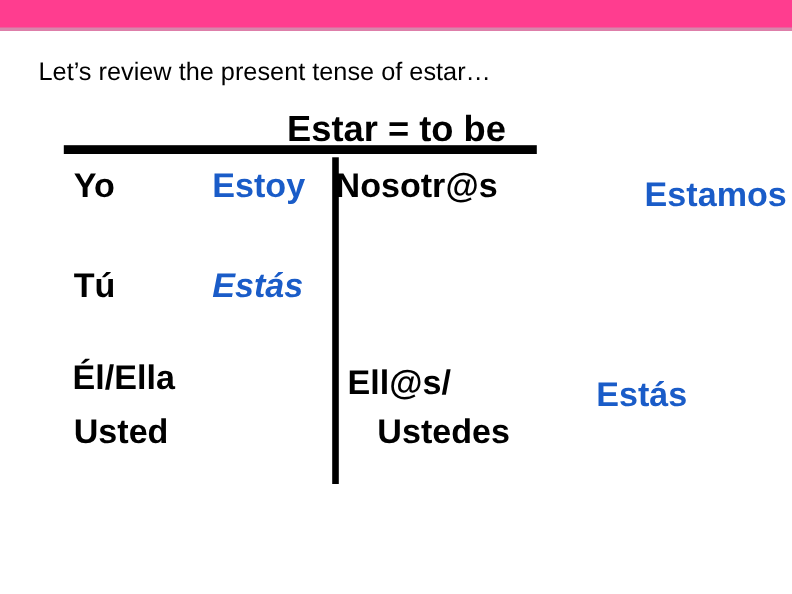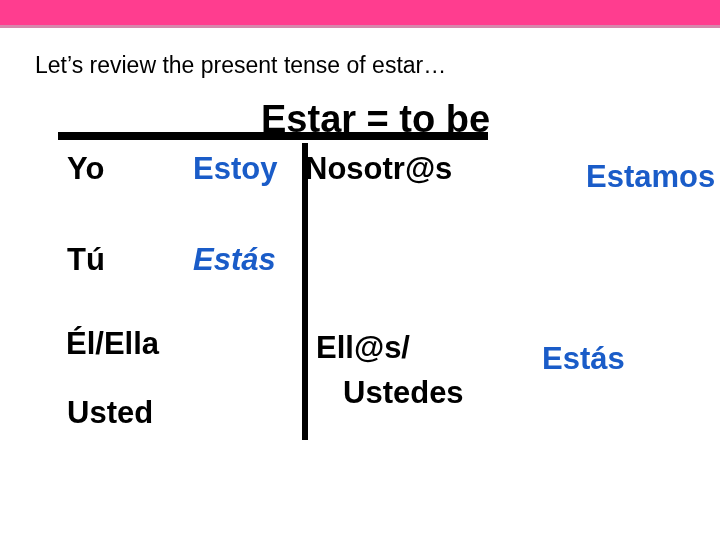--- a/index.html
+++ b/index.html
@@ -17,37 +17,37 @@
     overflow:hidden;
   }
   .slide{position:absolute;left:0;top:0;width:720px;height:488px;background:#fff;}
   .top-bar{
     position:absolute;left:0;top:0;width:720px;height:28px;
     background:var(--topbar);
     border-bottom:3px solid var(--topbar-edge);
   }
   .txt{position:absolute;white-space:pre;color:var(--ink);line-height:1.2;}
   .intro{left:35px;top:52px;font-size:23px;font-weight:400;}
-  .title{left:261px;top:97px;font-size:38px;font-weight:700;}
+  .title{left:261px;top:97px;font-size:33px;font-weight:700;}
   .cell{font-size:31px;font-weight:700;}
   .blue{color:var(--verb);}
   .underline{position:absolute;left:58px;top:132px;width:430px;height:8px;background:var(--ink);}
   .vline{position:absolute;left:302px;top:143px;width:6px;height:297px;background:var(--ink);}
 
   .pos-yo{left:67px;top:150px;}
   .pos-estoy{left:193px;top:150px;}
   .pos-nosotros{left:305px;top:150px;}
   .pos-estamos{left:542px;top:158px;margin-left:44px;}
   .pos-tu{left:67px;top:241px;}
   .pos-estas{left:193px;top:241px;font-style:italic;}
   .pos-elella{left:66px;top:325px;}
   .pos-esta{left:193px;top:331px;}
   .pos-ellos{left:316px;top:329px;}
   .pos-estan{left:542px;top:340px;}
-  .pos-usted{left:67px;top:394px;}
+  .pos-usted{left:67px;top:374px;}
   .pos-ustedes{left:343px;top:374px;}
 </style>
 </head>
 <body>
 
 <div class="slide">
 
   <div class="top-bar"></div>
 
   <div class="txt intro">Let’s review the present tense of estar…</div>

